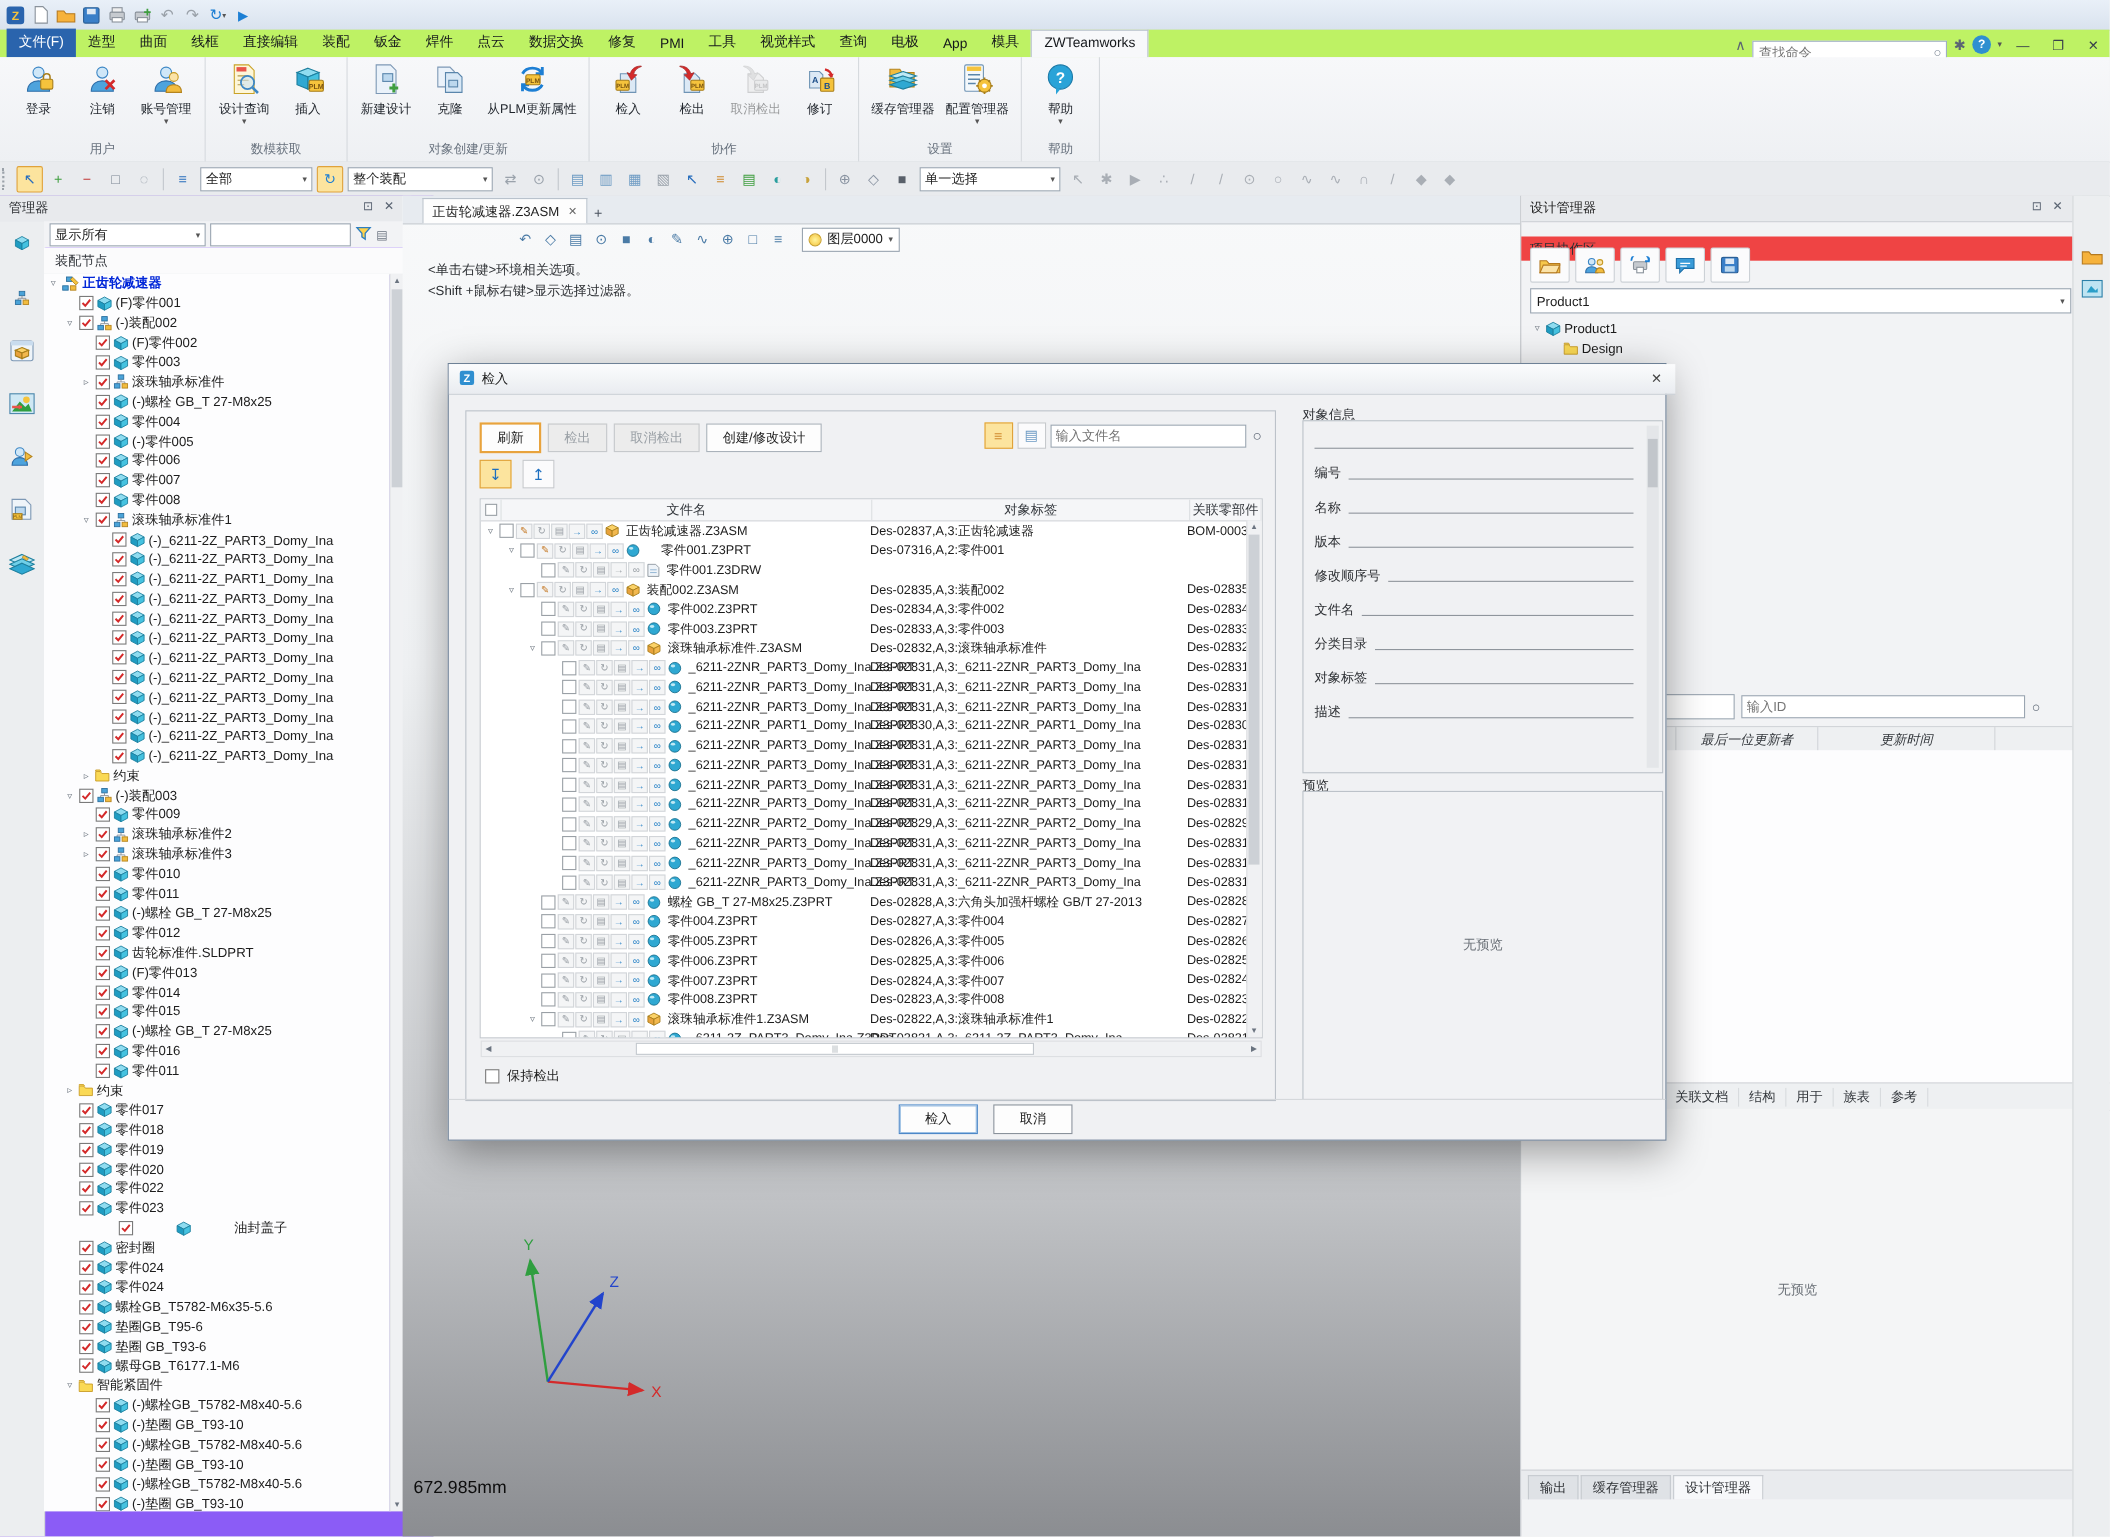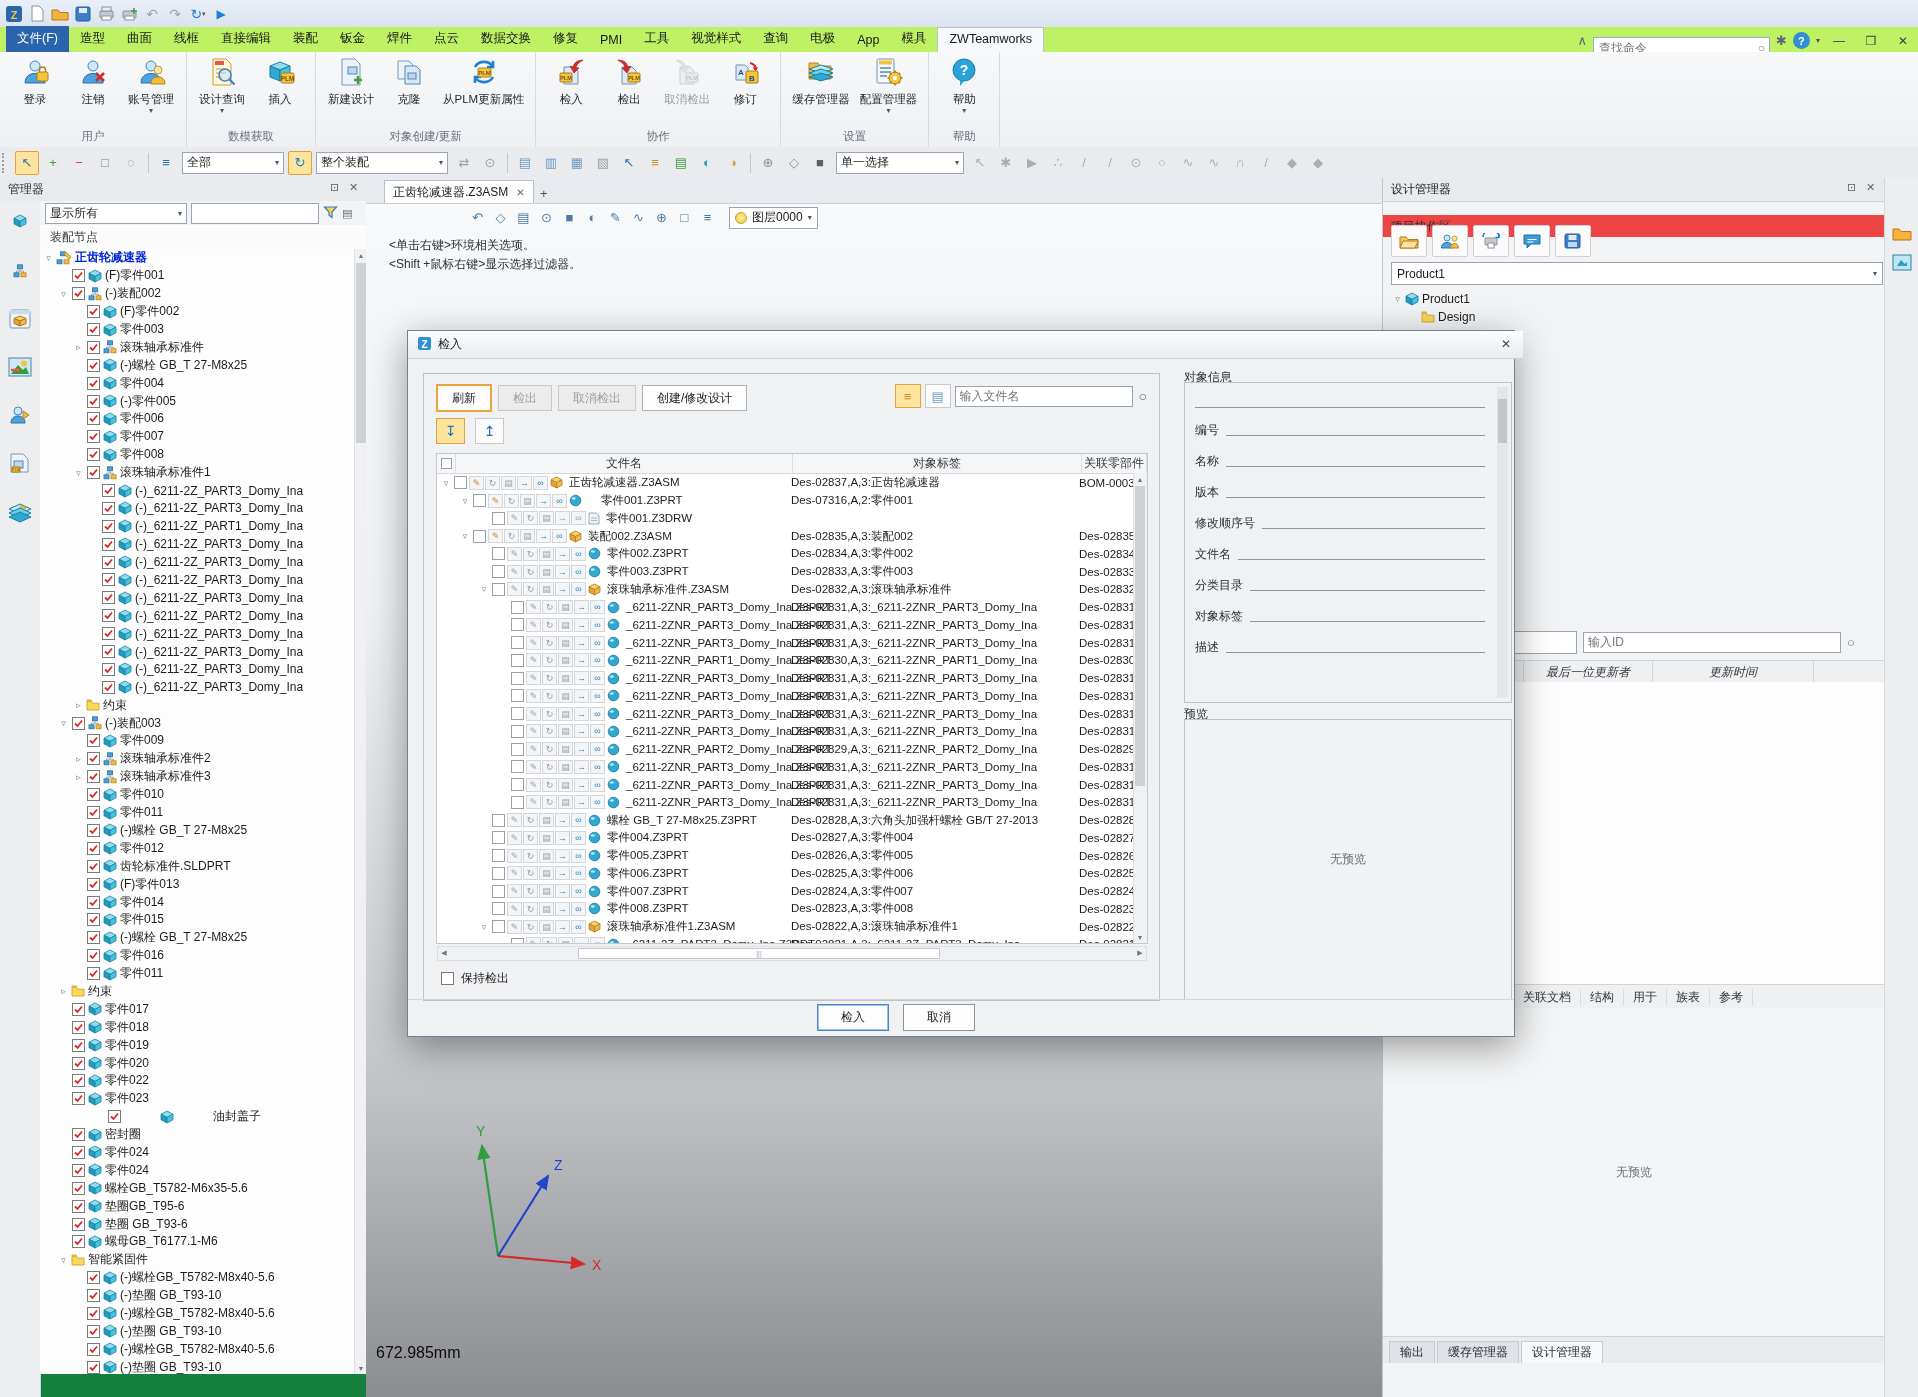--- a/index.html
+++ b/index.html
@@ -38,21 +38,21 @@
   #datoolbar{left:0;top:147px;width:1918px;height:31px;background:#e9ebee;border-bottom:1px solid #c6c9cd;display:flex;align-items:center;padding-left:2px;}
   .dai{width:22px;height:22px;margin:0 1px;display:flex;align-items:center;justify-content:center;font-size:13px;border:1px solid transparent;border-radius:2px;}
   .dai.hl{background:#fce49e;border-color:#e0a23a;}
   .dasep{width:1px;height:20px;background:#c3c7cc;margin:0 4px;}
   .dagrip{width:7px;height:20px;margin-right:3px;border-left:2px dotted #9aa1a9;}
   .dacombo{height:20px;background:#fff;border:1px solid #9aa5b1;display:flex;align-items:center;justify-content:space-between;font-size:12px;padding:0 4px;margin:0 3px;}
   .dacombo .cv{white-space:nowrap;}
   .dacombo .ca{font-size:8px;color:#555;margin-left:6px;}
 
   
-  #leftpanel{left:0;top:178px;width:366px;height:1219px;background:#15803d;border-right:2px solid #c2c6cb;padding-left:26px;}
+  #leftpanel{left:0;top:178px;width:366px;height:1219px;background:#8b5cf6;border-right:2px solid #c2c6cb;padding-left:26px;}
   #mgr-header{left:0;top:0;width:366px;height:23px;background:#e8eaed;border-bottom:1px solid #cfd2d6;display:flex;align-items:center;padding-left:8px;font-size:12px;color:#2c2f33;}
   .hdr-ico{position:absolute;top:3px;color:#5b6573;font-size:11px;}
   #leftstrip{left:0;top:23px;width:40px;height:1196px;background:#eceef0;border-right:1px solid #d4d7da;}
   .strip-ico{position:absolute;left:6px;width:28px;height:28px;display:flex;align-items:center;justify-content:center;}
   #mgr-controls{left:40px;top:23px;width:326px;height:24px;background:#f2f3f5;display:flex;align-items:center;gap:4px;padding-left:5px;}
   .mcombo{width:132px;height:19px;background:#fff;border:1px solid #9aa5b1;display:flex;align-items:center;justify-content:space-between;padding:0 4px;font-size:12px;}
   #mgr-filter-input{width:122px;height:17px;border:1px solid #9aa5b1;background:#fff;}
   #mgr-colhdr{left:40px;top:47px;width:326px;height:24px;background:#fbfbfc;border-bottom:1px solid #d9dcdf;display:flex;align-items:center;padding-left:10px;color:#33373c;}
   #asm-tree{left:40px;top:71px;width:314px;height:1125px;background:#fdfdfe;overflow:hidden;}
   .trow{height:17.9px;display:flex;align-items:center;white-space:nowrap;font-size:12px;}

